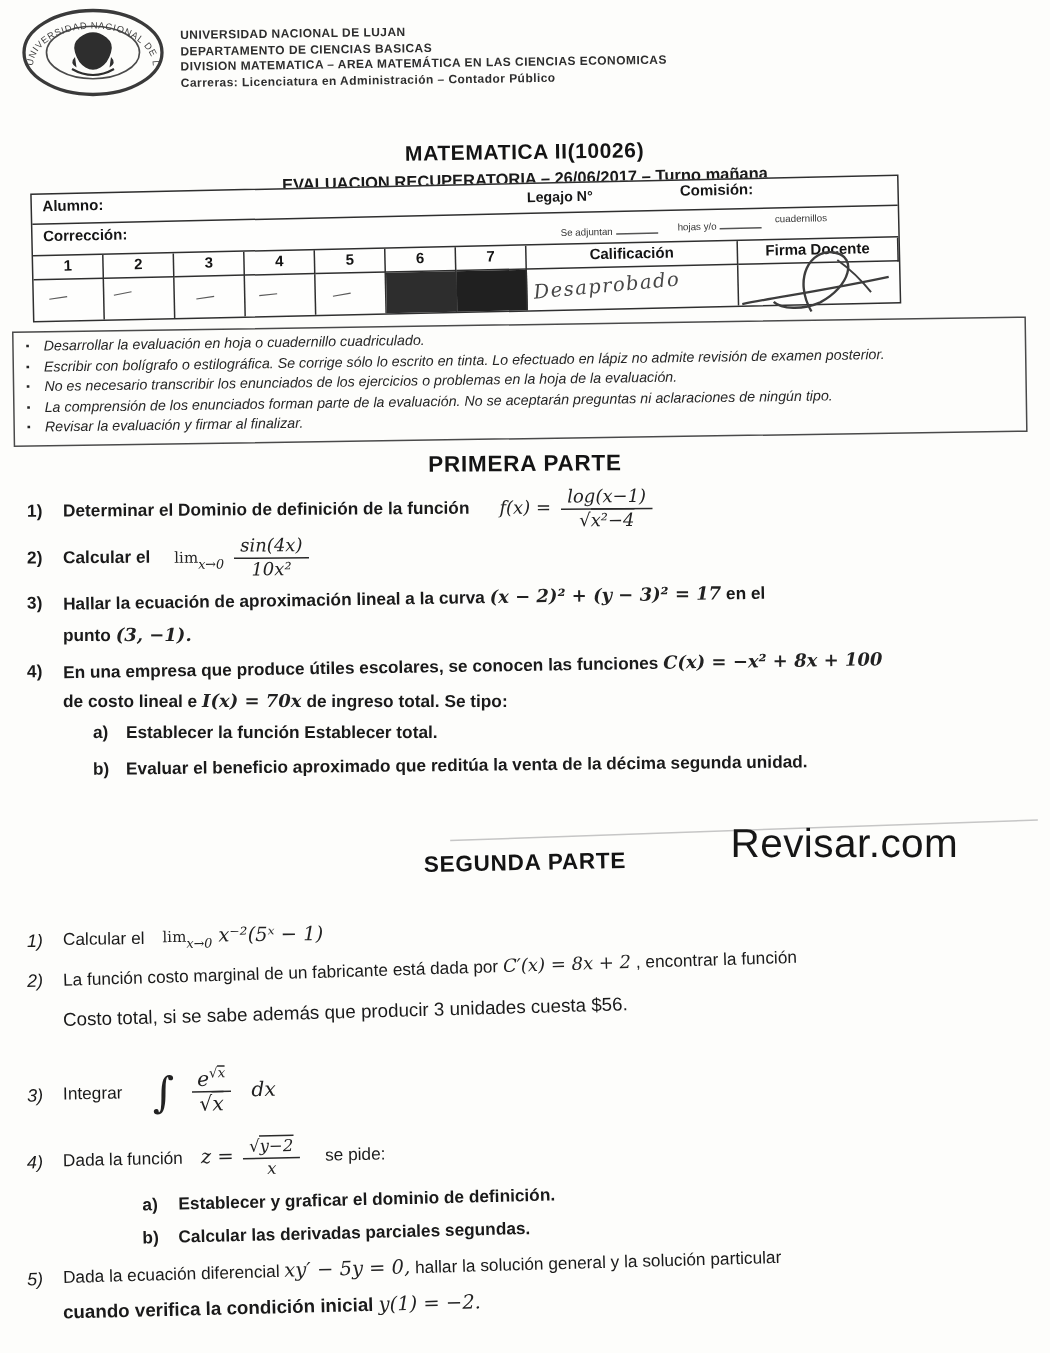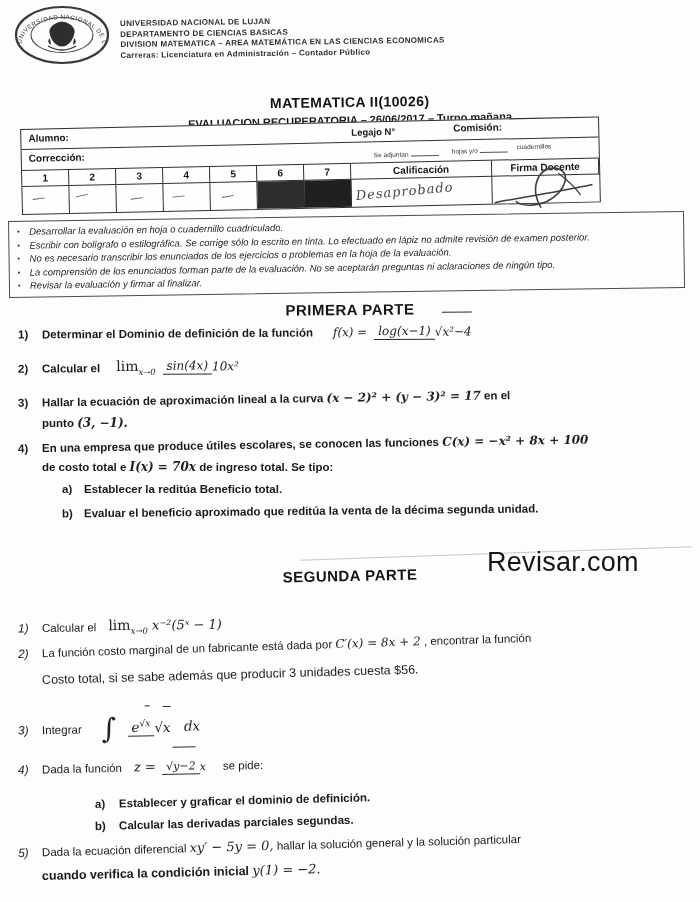--- a/index.html
+++ b/index.html
@@ -52,26 +52,26 @@
   
   .part-heading{left:0;right:0;text-align:center;font-size:15px;font-weight:bold;letter-spacing:.5px;color:#141414;}
   .p1-heading{top:301px;transform:rotate(-0.5deg);}
   .p2-heading{top:567px;transform:rotate(-1.2deg);}
   .item{left:18px;display:flex;align-items:center;white-space:nowrap;}
   .inum{width:24px;flex:0 0 24px;font-size:11.5px;font-weight:bold;color:#1a1a1a;}
   .inum.it{font-style:italic;font-weight:normal;font-size:12px;}
   .itext{font-size:11.5px;color:#1a1a1a;}
   .w6{font-weight:bold;}
   .math{font-family:"DejaVu Serif",serif;font-style:italic;font-size:12px;color:#222;}
-  .frac{display:inline-flex;text-align:center;vertical-align:middle;line-height:1.05;margin:0 3px;}
+  .frac{display:inline-flex;flex-direction:column;text-align:center;vertical-align:middle;line-height:1.05;margin:0 3px;}
   .frac .fnum{border-bottom:1.2px solid #2a2a2a;padding:0 4px 1px;}
   .frac .fden{padding-top:1px;}
   .rad{font-style:normal;}
-  .radicand{border-top:1.1px solid #2a2a2a;padding-top:12px;}
-  .lim{font-family:"DejaVu Serif",serif;font-style:normal;font-size:14px;}
+  .radicand{border-top:1.1px solid #2a2a2a;padding-top:0;}
+  .lim{font-family:"DejaVu Serif",serif;font-style:normal;font-size:10px;}
   .lim-sub{font-family:"DejaVu Serif",serif;font-style:italic;font-size:8.5px;vertical-align:-4px;}
   .big-int{font-size:28px;font-style:normal;font-family:"DejaVu Serif",serif;margin-right:4px;vertical-align:middle;}
   sup.msup{font-size:9px;}
   
   .watermark{left:487px;top:547px;font-size:27px;color:#161616;letter-spacing:.3px;}
   .fold-line{left:300px;top:553px;width:392px;height:1px;background:#c6c6c6;transform:rotate(-2deg);}
 </style>
 </head>
 <body>
 
@@ -196,25 +196,25 @@
 </div>
 <div class="abs item" style="top:416px;left:42px;">
   <span class="itext w6"><span>punto </span><span class="math">(3, −1).</span></span>
 </div>
 
 <div class="abs item" style="top:437px;transform:rotate(-0.9deg);">
   <span class="inum">4)</span>
   <span class="itext w6"><span>En una empresa que produce útiles escolares, se conocen las funciones </span><span class="math">C(x) = −x² + 8x + 100</span></span>
 </div>
 <div class="abs item" style="top:460px;left:42px;">
-  <span class="itext w6"><span>de costo total  e </span><span class="math">I(x) = 70x</span><span> de ingreso total. Se tipo:</span></span>
+  <span class="itext w6"><span>de costo lineal  e </span><span class="math">I(x) = 70x</span><span> de ingreso total. Se tipo:</span></span>
 </div>
 <div class="abs item" style="top:483px;left:62px;">
   <span class="inum" style="width:22px;flex-basis:22px;">a)</span>
-  <span class="itext w6">Establecer la reditúa Beneficio total.</span>
+  <span class="itext w6">Establecer la función Establecer total.</span>
 </div>
 <div class="abs item" style="top:505px;left:62px;transform:rotate(-0.6deg);">
   <span class="inum" style="width:22px;flex-basis:22px;">b)</span>
   <span class="itext w6">Evaluar el beneficio aproximado que reditúa la venta de la décima segunda unidad.</span>
 </div>
 
 <div class="abs fold-line"></div>
 <div class="abs watermark">Revisar.com</div>
 
 <div class="abs part-heading p2-heading">SEGUNDA PARTE</div>

